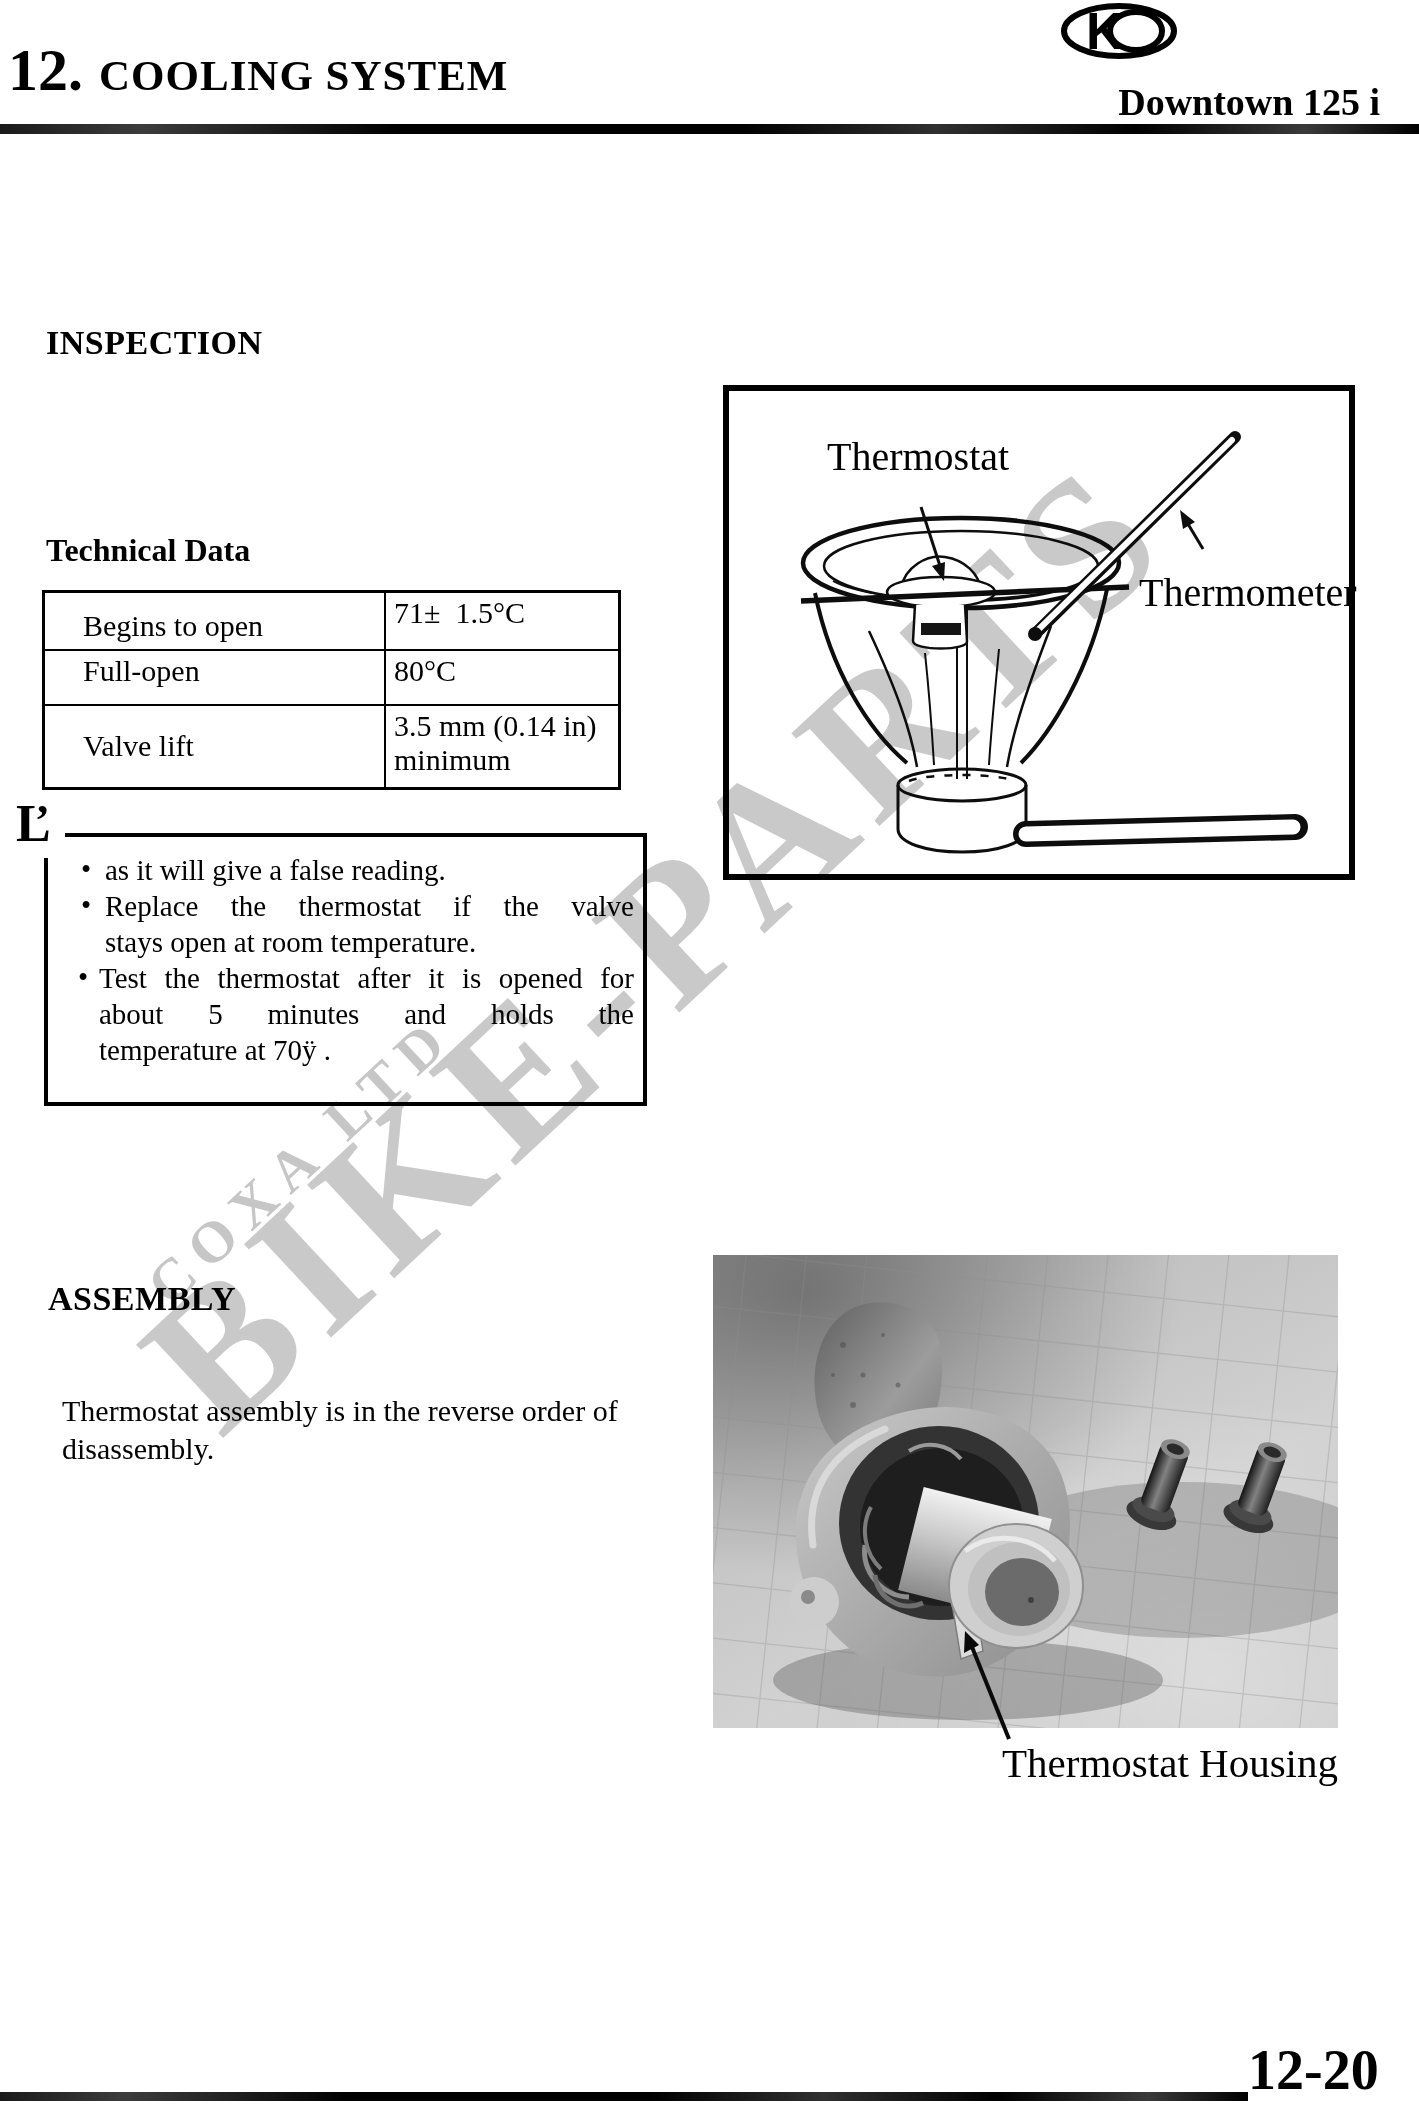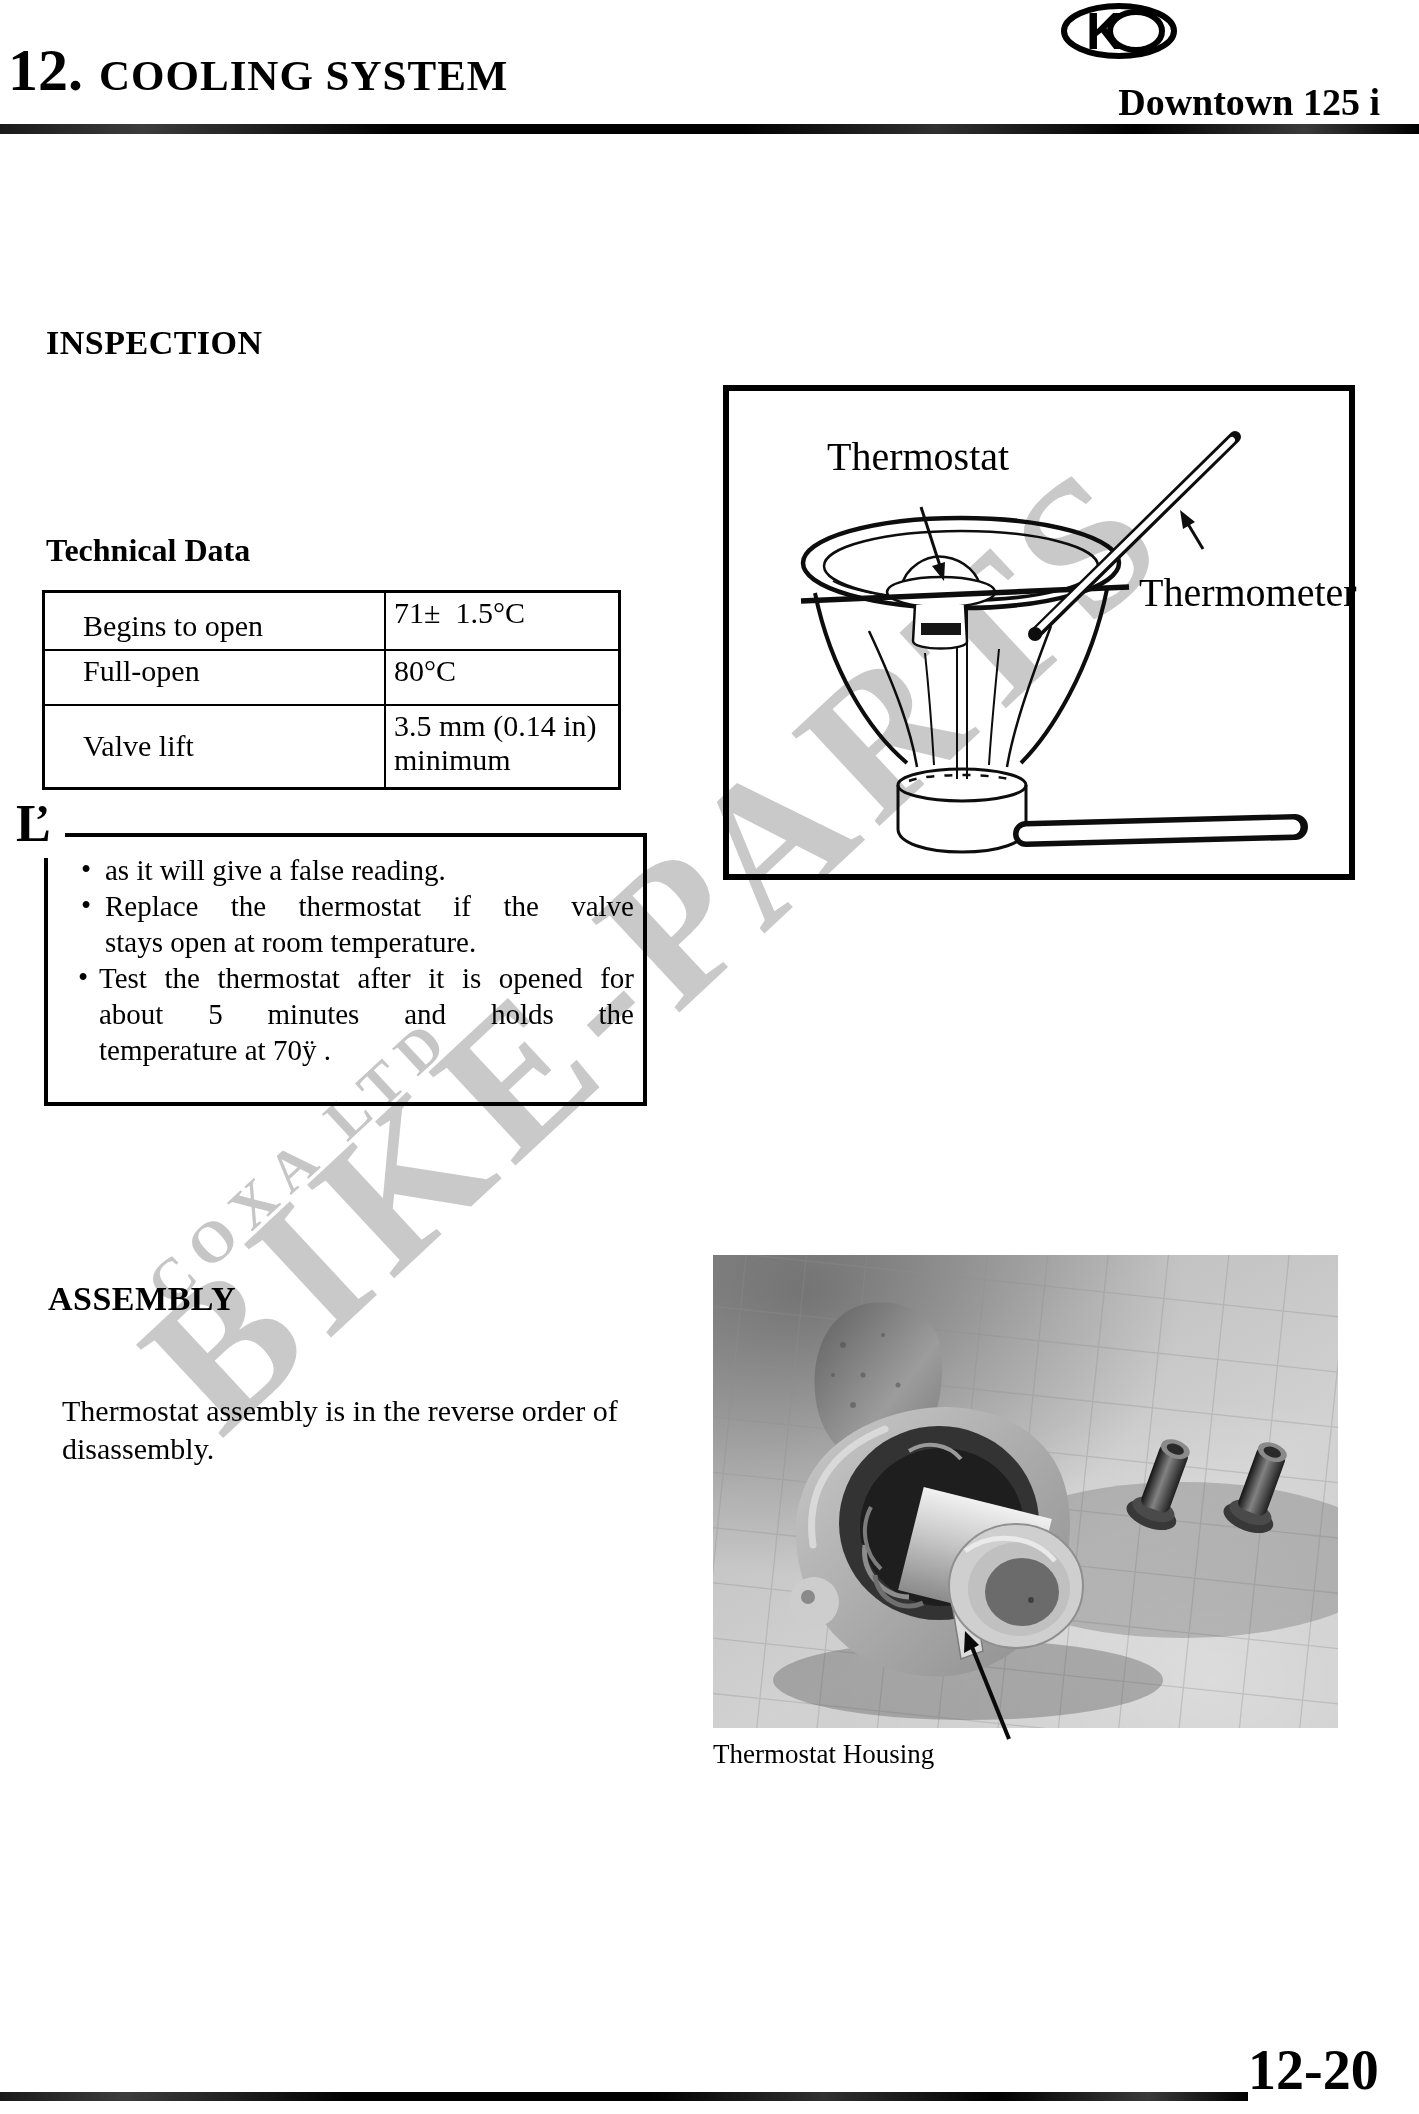--- a/index.html
+++ b/index.html
@@ -51,21 +51,21 @@
   .fill{text-align:justify;text-align-last:justify;}
   
   .figure-box{position:absolute;left:723px;top:385px;width:632px;height:495px;
               border:6px solid #000;box-sizing:border-box;}
   .fig-label{position:absolute;font-size:40px;white-space:nowrap;}
   .lbl-thermostat{left:98px;top:42px;}
   .lbl-thermometer{left:410px;top:178px;}
   
   .photo{position:absolute;left:713px;top:1255px;width:625px;height:489px;}
   .photo svg{display:block;}
-  .caption{position:absolute;left:713px;top:1739px;width:625px;text-align:left;font-size:27px;z-index:3;}
+  .caption{position:absolute;left:713px;top:1739px;width:625px;text-align:right;font-size:41px;z-index:3;}
   
   .bottom-rule{position:absolute;left:0;top:2092px;width:1248px;height:9px;}
   .pageno{position:absolute;left:1248px;top:2038px;font-size:56px;font-weight:bold;}
 </style>
 </head>
 <body>
 
 <div id="page">
 
   <div class="watermark">

